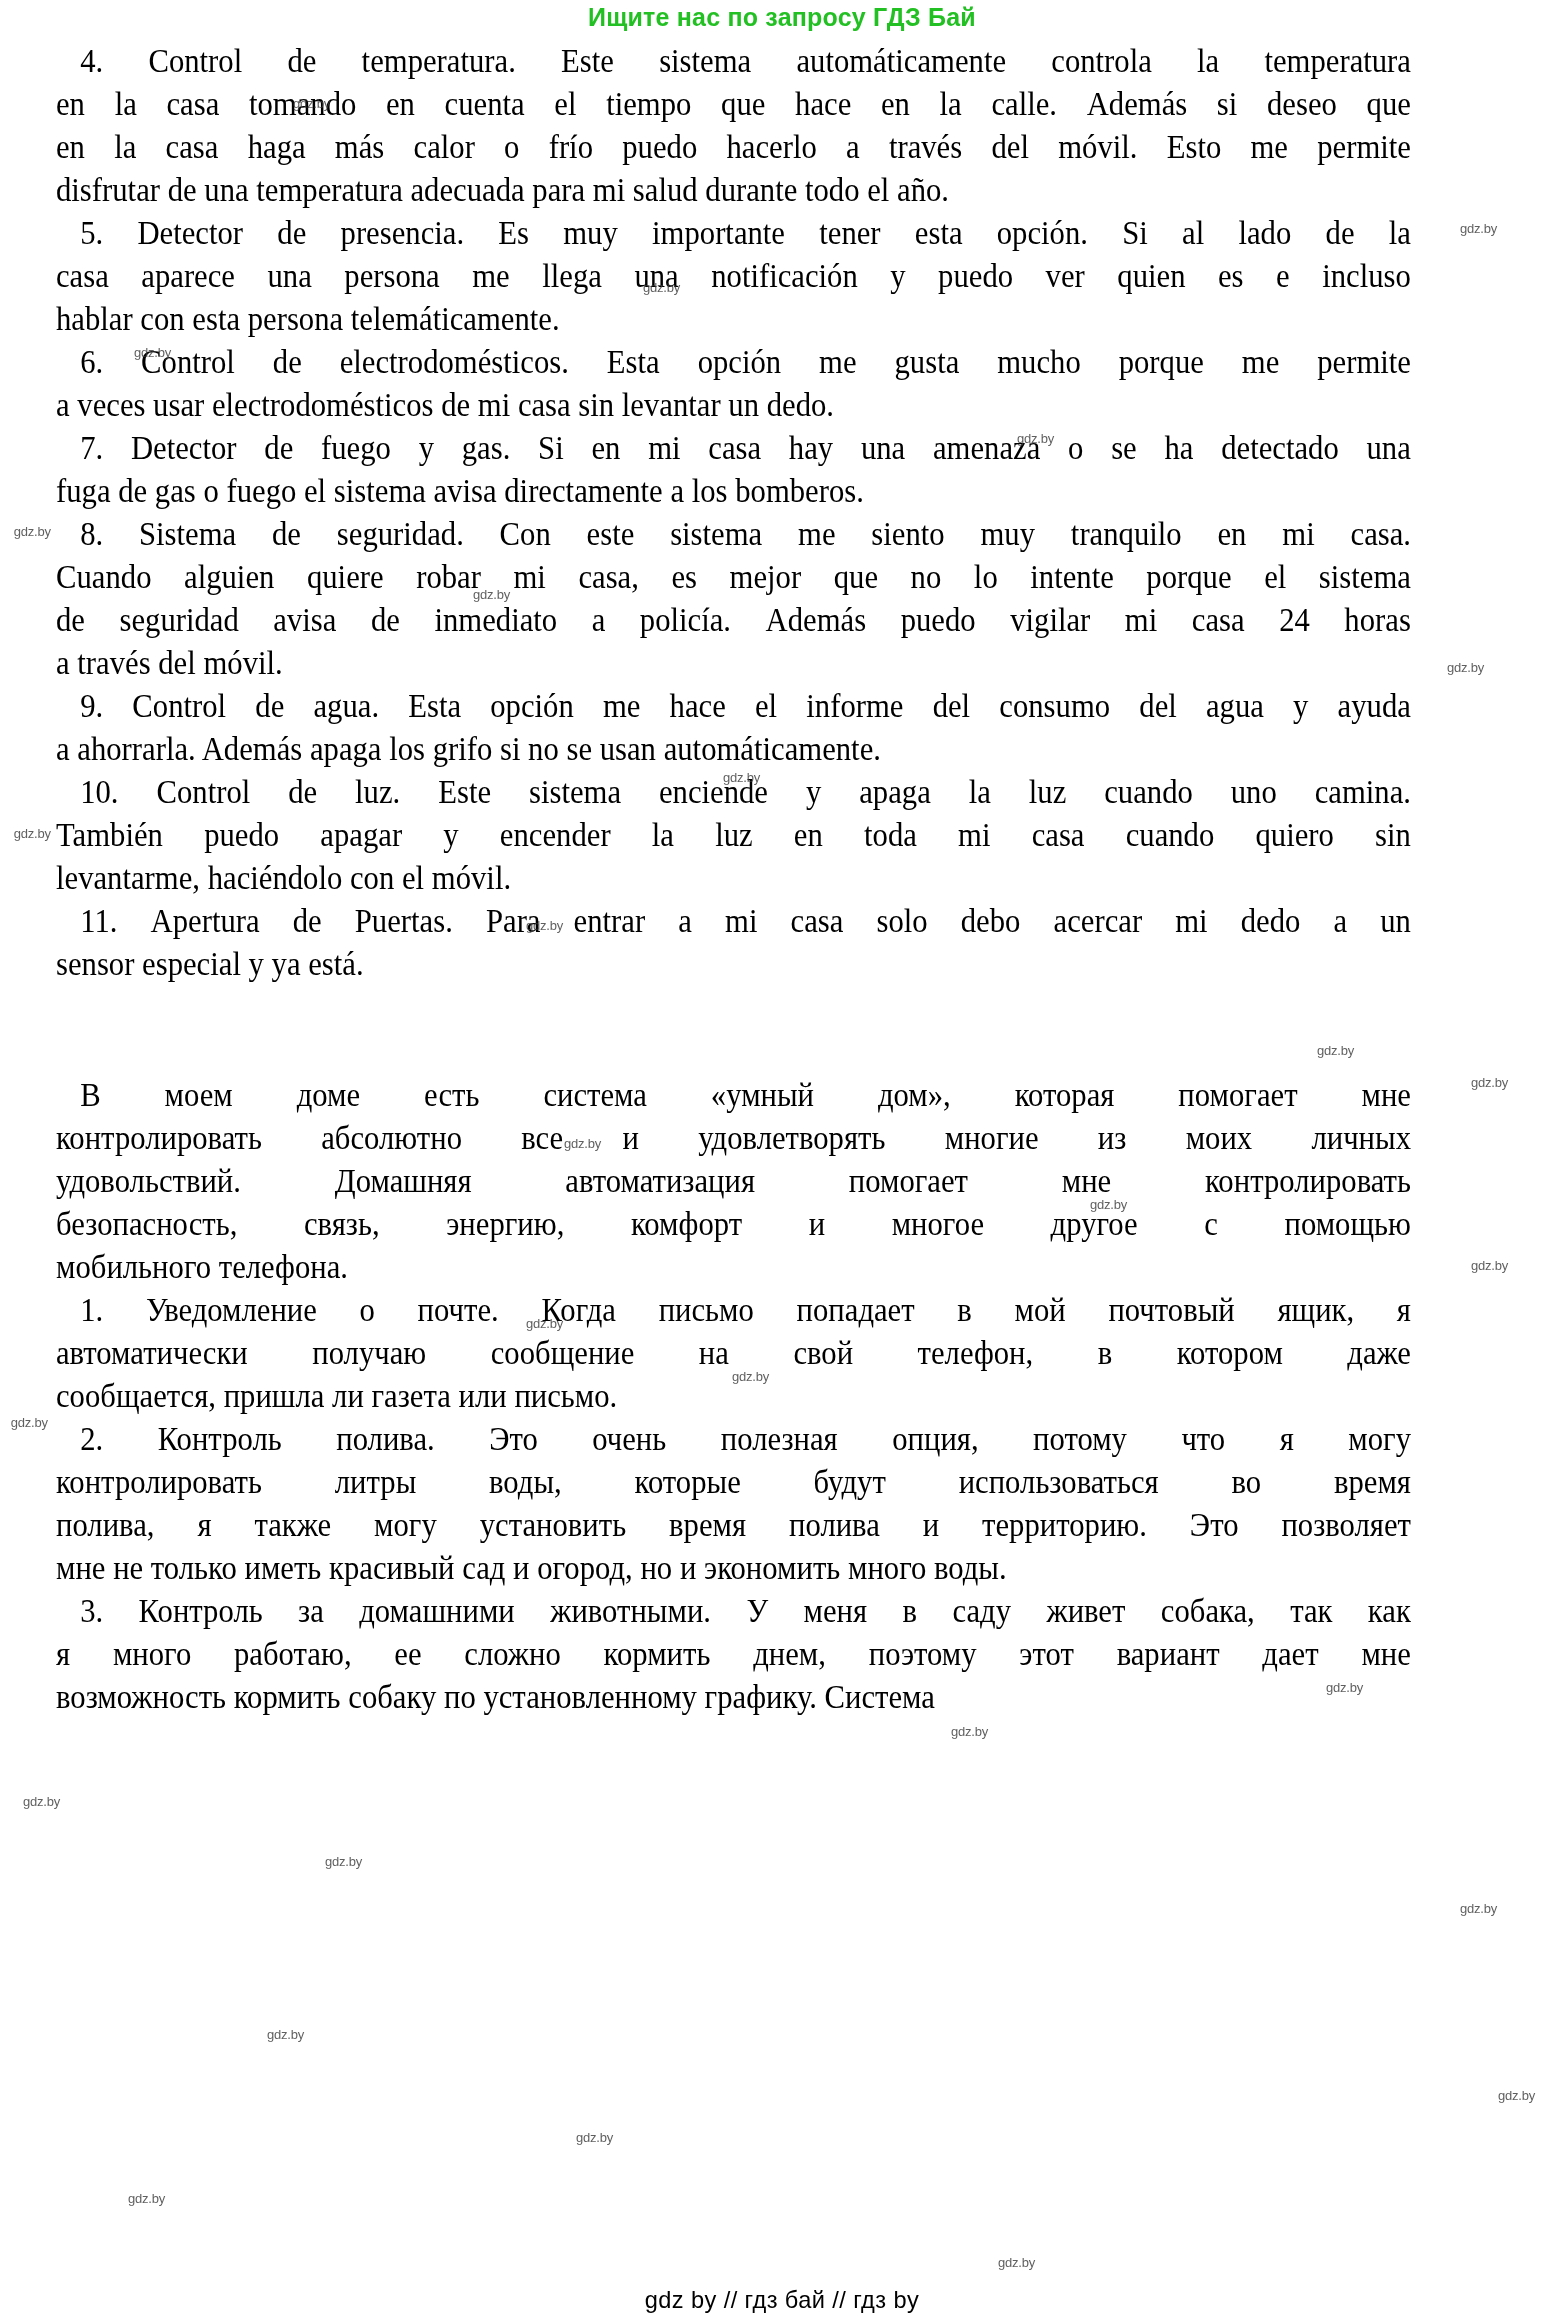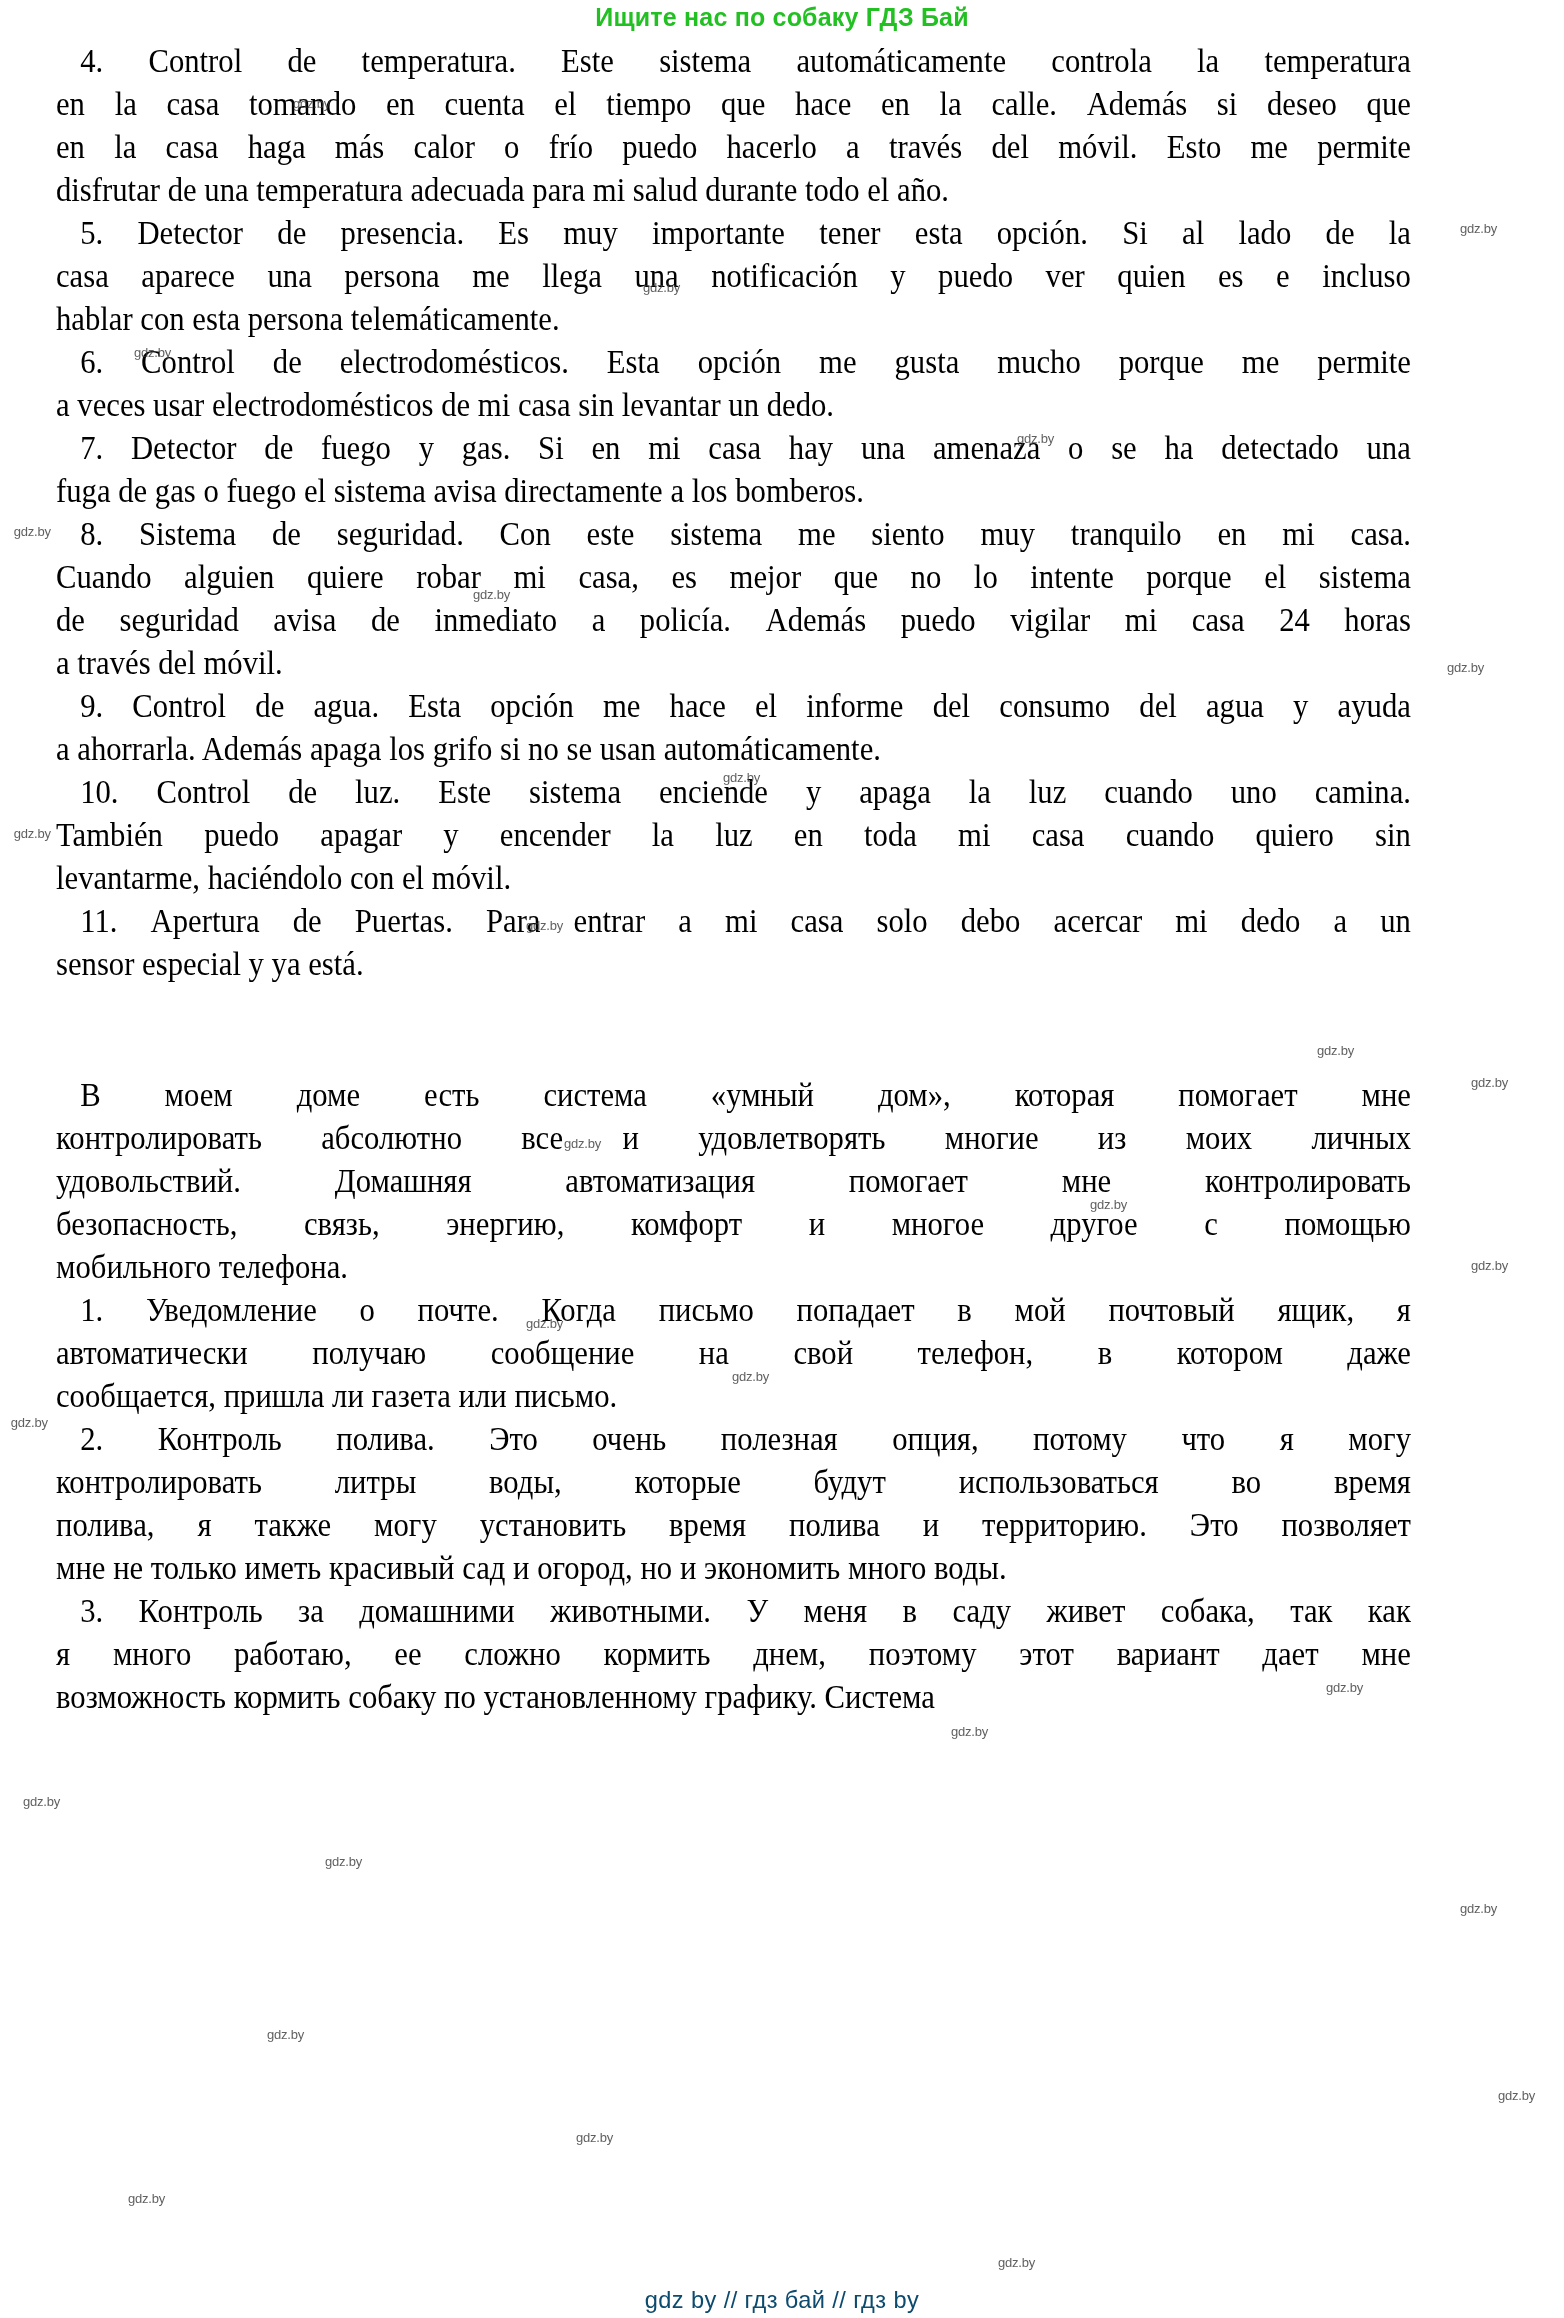--- a/index.html
+++ b/index.html
@@ -87,29 +87,29 @@
 
   
   #bottom-banner {
     position: absolute;
     left: 0;
     bottom: 4.6px;
     width: 1564px;
     text-align: center;
     font-family: "Liberation Sans", "DejaVu Sans", sans-serif;
     font-size: 23.6px;
-    color: #0c4a6e;
+    color: #000000;
     white-space: nowrap;
     letter-spacing: 0.4px;
   }
 </style>
 </head>
 <body>
 
-<div id="top-banner">Ищите нас по собаку ГДЗ Бай</div>
+<div id="top-banner">Ищите нас по запросу ГДЗ Бай</div>
 
 <div id="page">
 
   <div class="para">
     <span class="line indent j">
         <span>4.</span>
         <span>Control</span>
         <span>de</span>
         <span>temperatura.</span>
         <span>Este</span>

